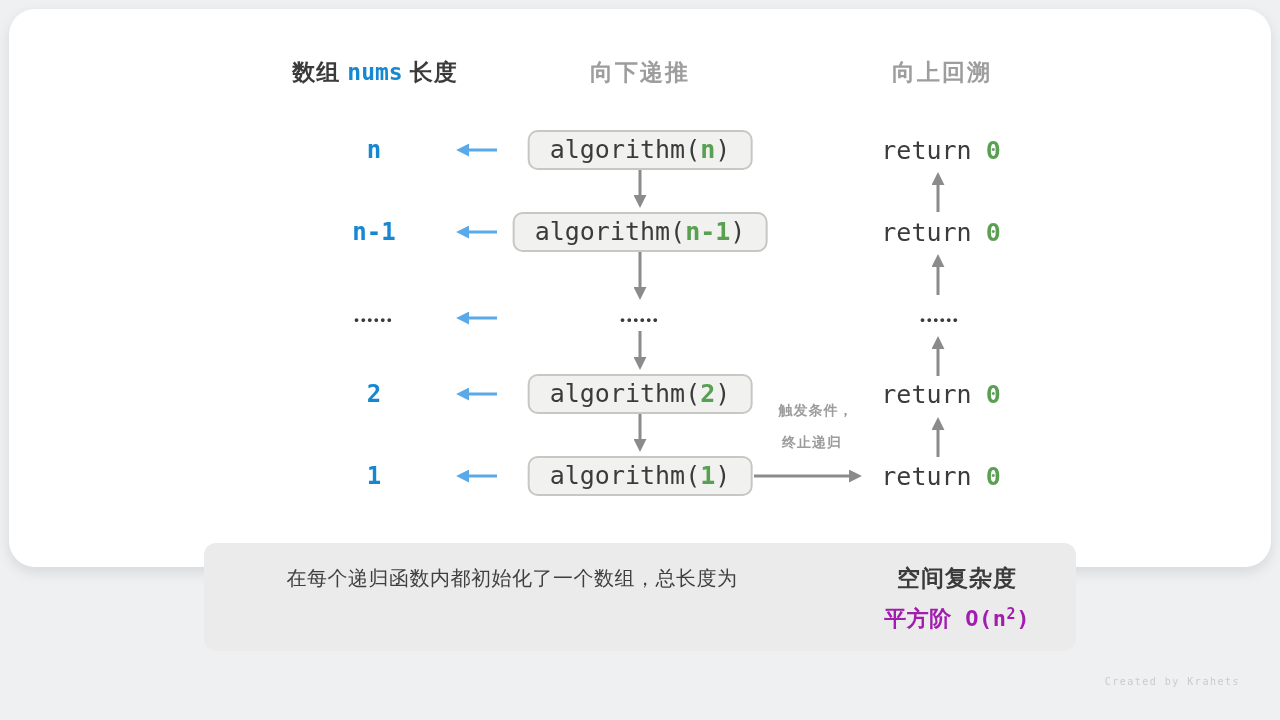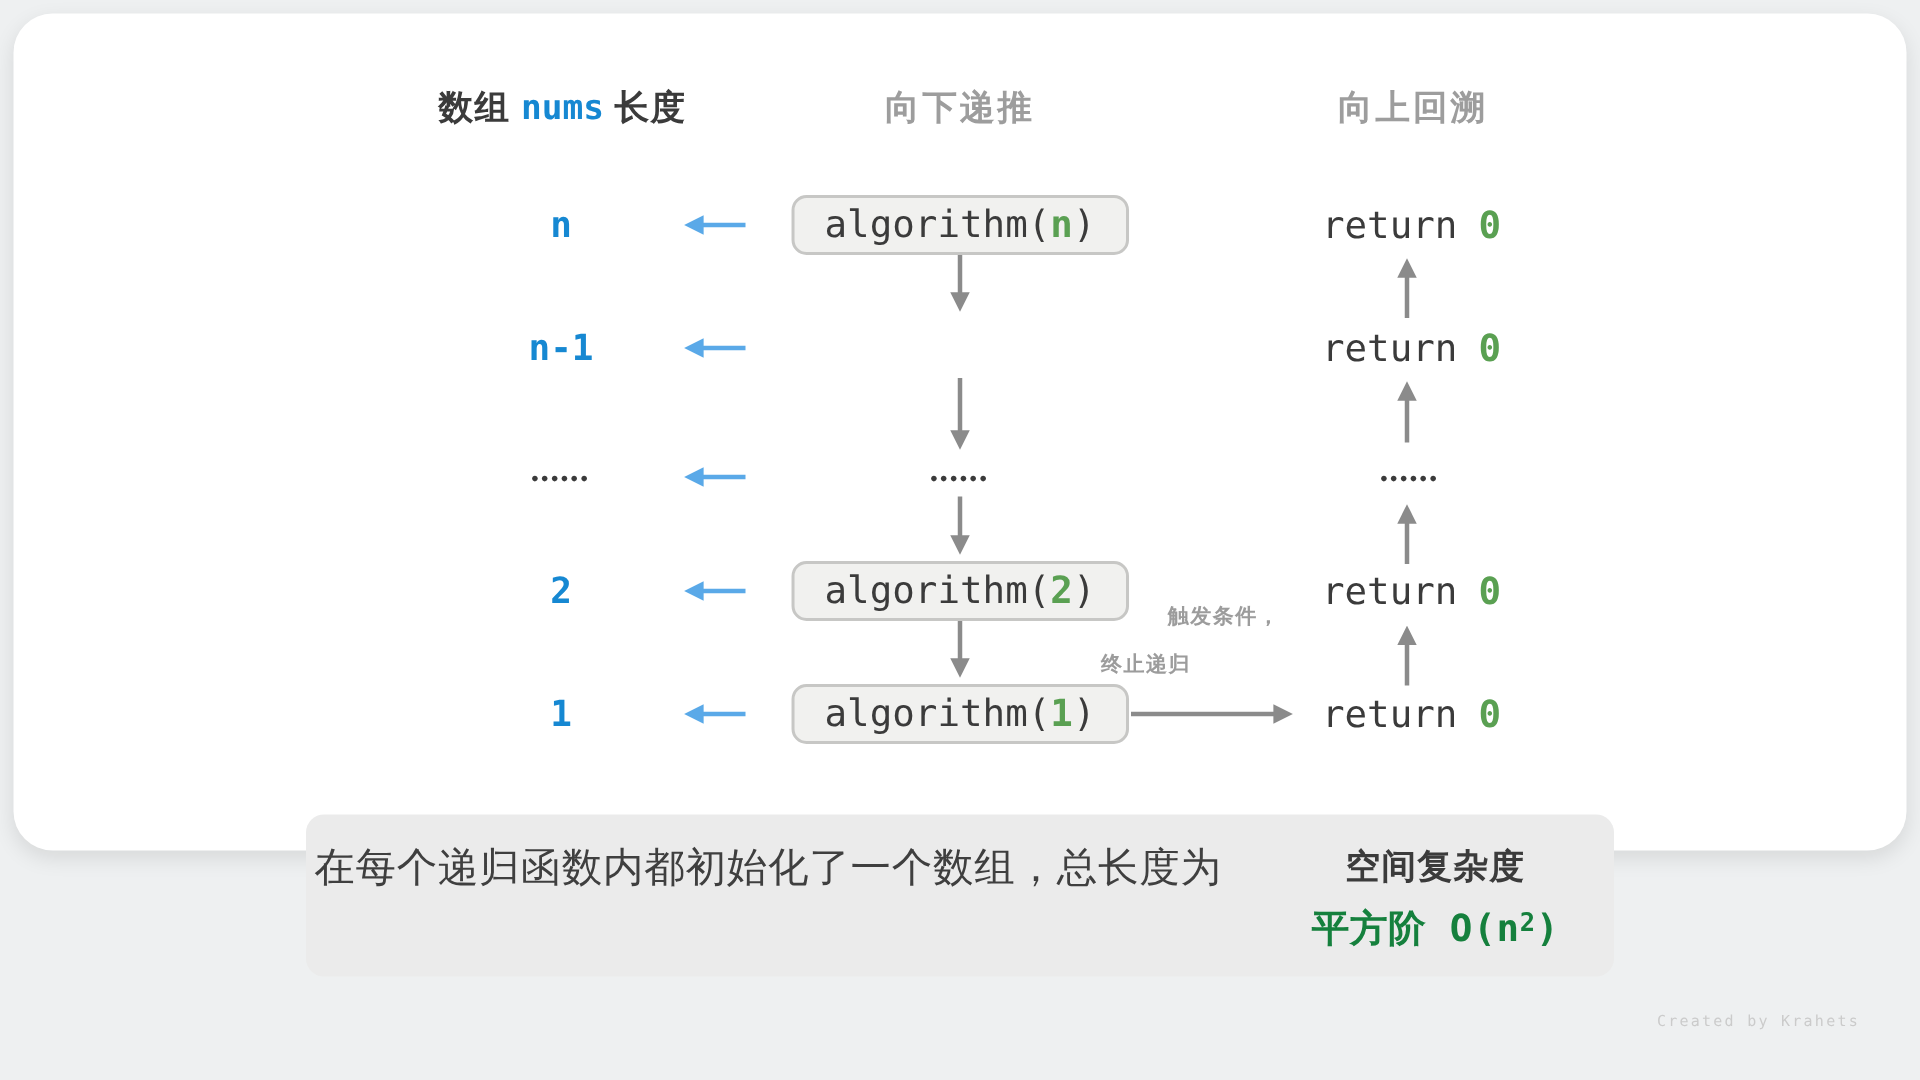--- a/index.html
+++ b/index.html
@@ -47,30 +47,30 @@
     font-size: 25px; color: #3b3b3b;
   }
   .ret .green { margin-left: 14px; }
 
   .note { font-size: 14px; font-weight: 700; color: #9c9c9c; letter-spacing: 1px; }
 
   .summary-box {
     position: absolute; left: 204px; top: 543px; width: 872px; height: 108px;
     background: #ebebeb; border-radius: 12px;
   }
-  .sum-line1 { font-size: 27px; font-weight: 500; color: #3f3f3f; letter-spacing: 0.5px; }
+  .sum-line1 { font-size: 20px; font-weight: 500; color: #3f3f3f; letter-spacing: 0.5px; }
   .formula {
     font-family: "DejaVu Sans Mono", monospace;
     font-size: 23px; font-weight: 700;
   }
   .formula .f-blue { color: #1688d2; }
   .formula .f-dark { color: #4a4a4a; }
   .concl-title { font-size: 23px; font-weight: 700; color: #3b3b3b; letter-spacing: 1px; }
   .concl-value {
-    font-size: 25px; font-weight: 700; color: #15803d;
+    font-size: 22px; font-weight: 700; color: #a21caf;
     font-family: "DejaVu Sans Mono", "DejaVu Sans", monospace; letter-spacing: 0.5px;
   }
   .concl-value sup { font-size: 0.68em; vertical-align: 7px; }
 
   .watermark {
     position: absolute; right: 40px; top: 676px;
     font-family: "DejaVu Sans Mono", monospace;
     font-size: 10px; color: #cbcbcb; letter-spacing: 1.5px;
   }
 </style>
@@ -125,20 +125,23 @@
 
   <div class="abs lbl" style="left:374px; top:150px;">n</div>
   <div class="abs lbl" style="left:374px; top:232px;">n-1</div>
   <div class="abs dots" style="left:374px; top:319px;">••••••</div>
   <div class="abs lbl" style="left:374px; top:394px;">2</div>
   <div class="abs lbl" style="left:374px; top:476px;">1</div>
 
   <div class="abs callbox" style="left:640px; top:150px;">
     <span>algorithm(</span><span class="green">n</span><span>)</span>
   </div>
+  <div class="abs callbox" style="left:640px; top:232px;">
+    <span>algorithm(</span><span class="green">n-1</span><span>)</span>
+  </div>
   <div class="abs dots" style="left:640px; top:319px;">••••••</div>
   <div class="abs callbox" style="left:640px; top:394px;">
     <span>algorithm(</span><span class="green">2</span><span>)</span>
   </div>
   <div class="abs callbox" style="left:640px; top:476px;">
     <span>algorithm(</span><span class="green">1</span><span>)</span>
   </div>
 
   <div class="abs ret" style="left:941px; top:150px;">
     <span>return</span><span class="green">0</span>
@@ -148,21 +151,21 @@
   </div>
   <div class="abs dots" style="left:940px; top:319px;">••••••</div>
   <div class="abs ret" style="left:941px; top:394px;">
     <span>return</span><span class="green">0</span>
   </div>
   <div class="abs ret" style="left:941px; top:476px;">
     <span>return</span><span class="green">0</span>
   </div>
 
   <div class="abs note" style="left:816px; top:411px;">触发条件，</div>
-  <div class="abs note" style="left:764px; top:443px;">终止递归</div>
+  <div class="abs note" style="left:812px; top:443px;">终止递归</div>
 
   <div class="summary-box"></div>
   <div class="abs sum-line1" style="left:512px; top:578px;">在每个递归函数内都初始化了一个数组，总长度为</div>
   <div class="abs concl-title" style="left:957px; top:578px;">空间复杂度</div>
   <div class="abs concl-value" style="left:957px; top:619px;">
     <span>平方阶 O(n</span><sup>2</sup><span>)</span>
   </div>
 
   <div class="watermark">Created by Krahets</div>
 </div>

